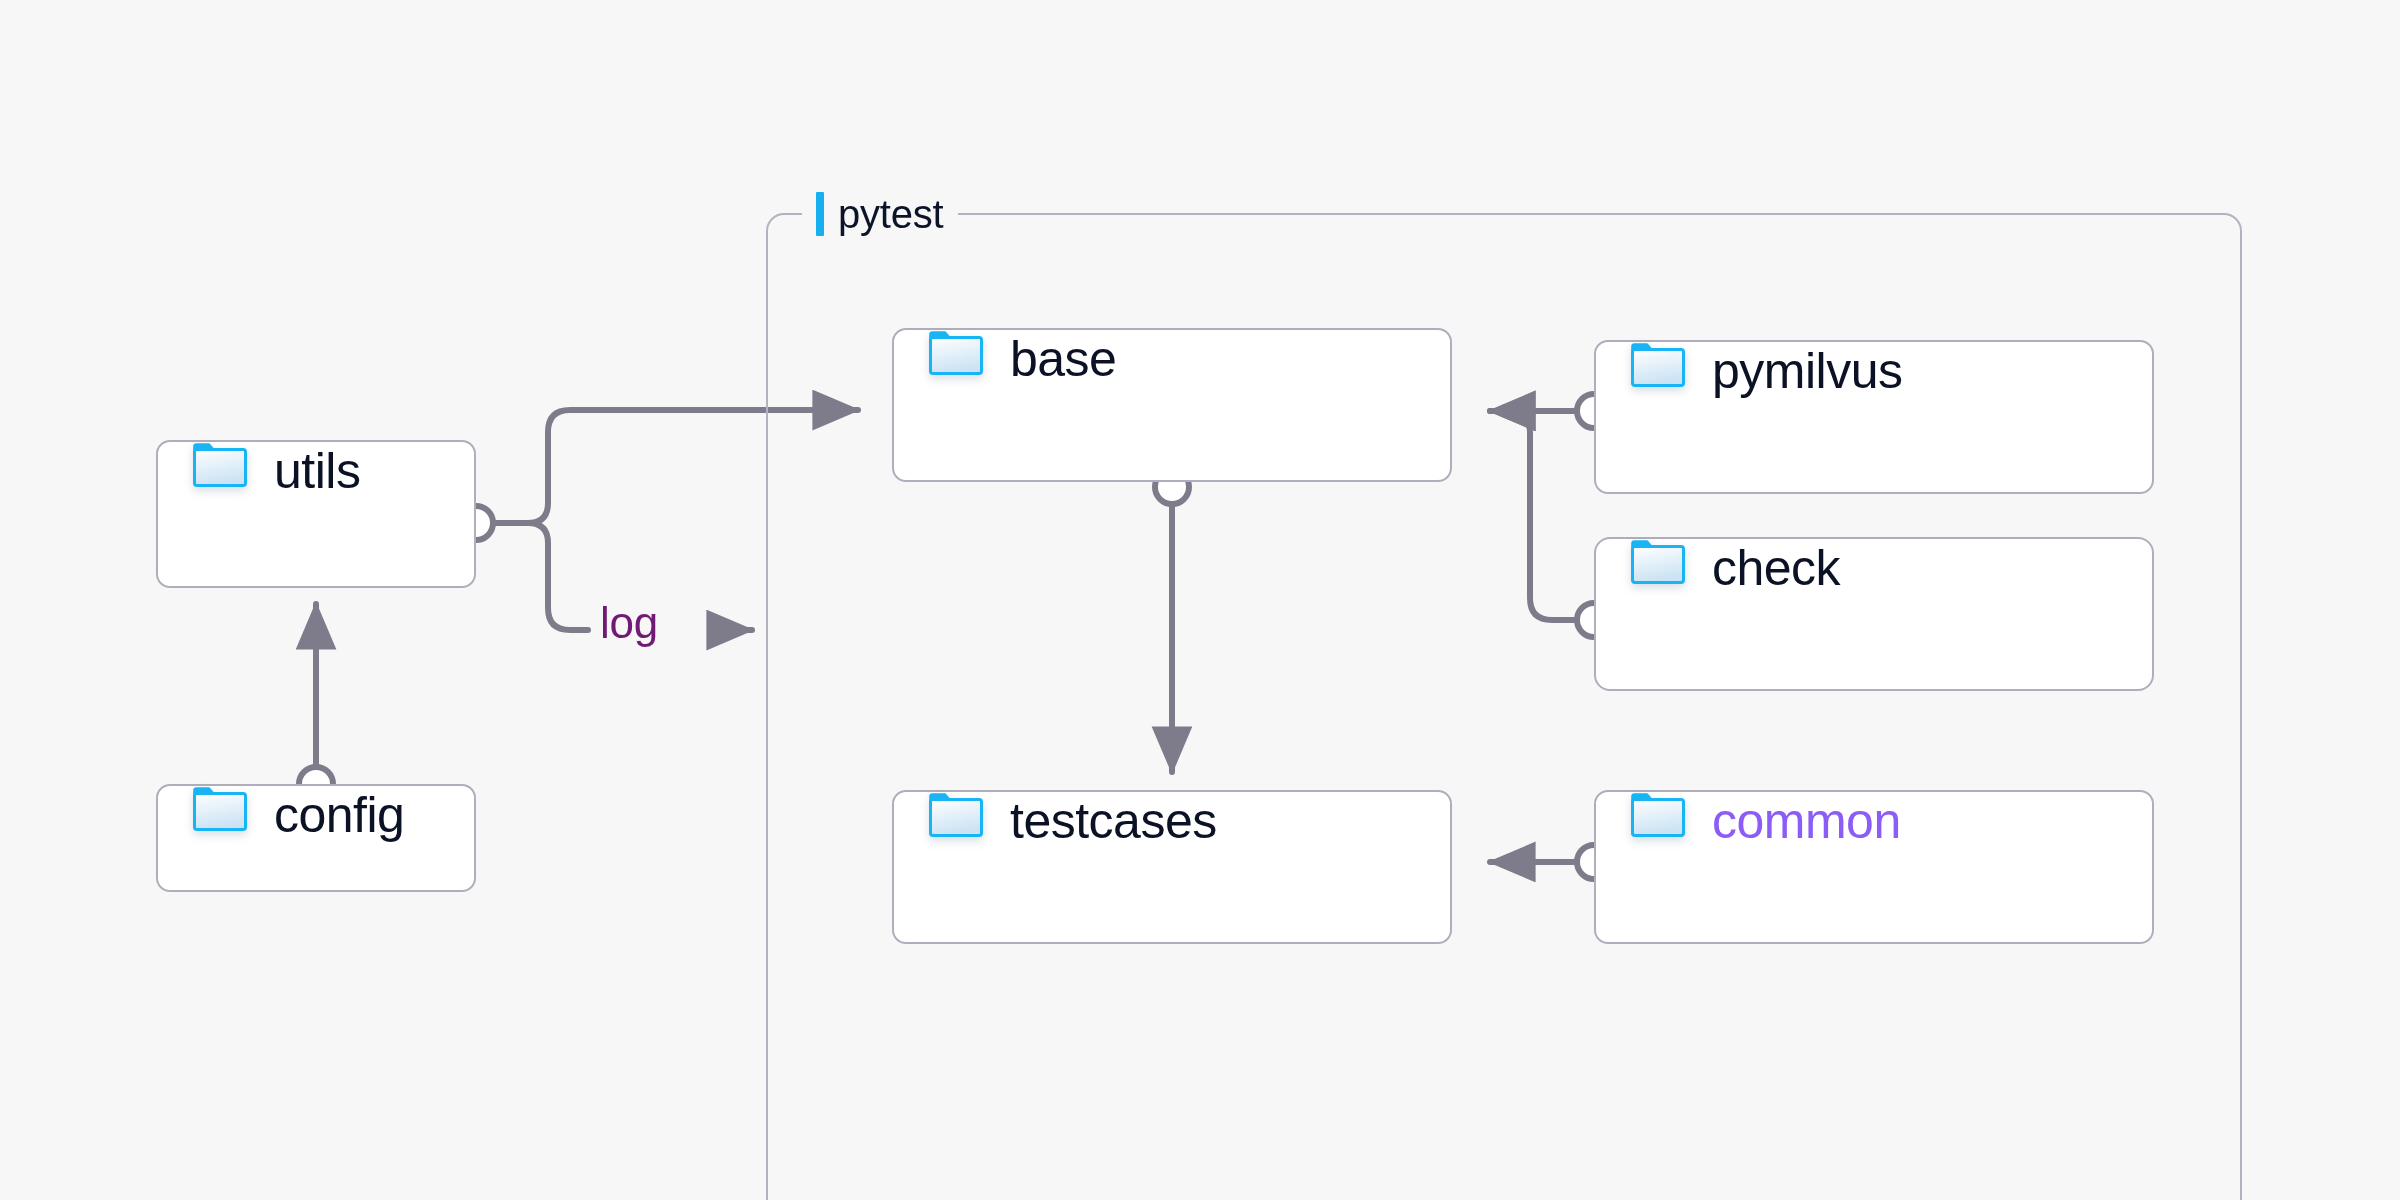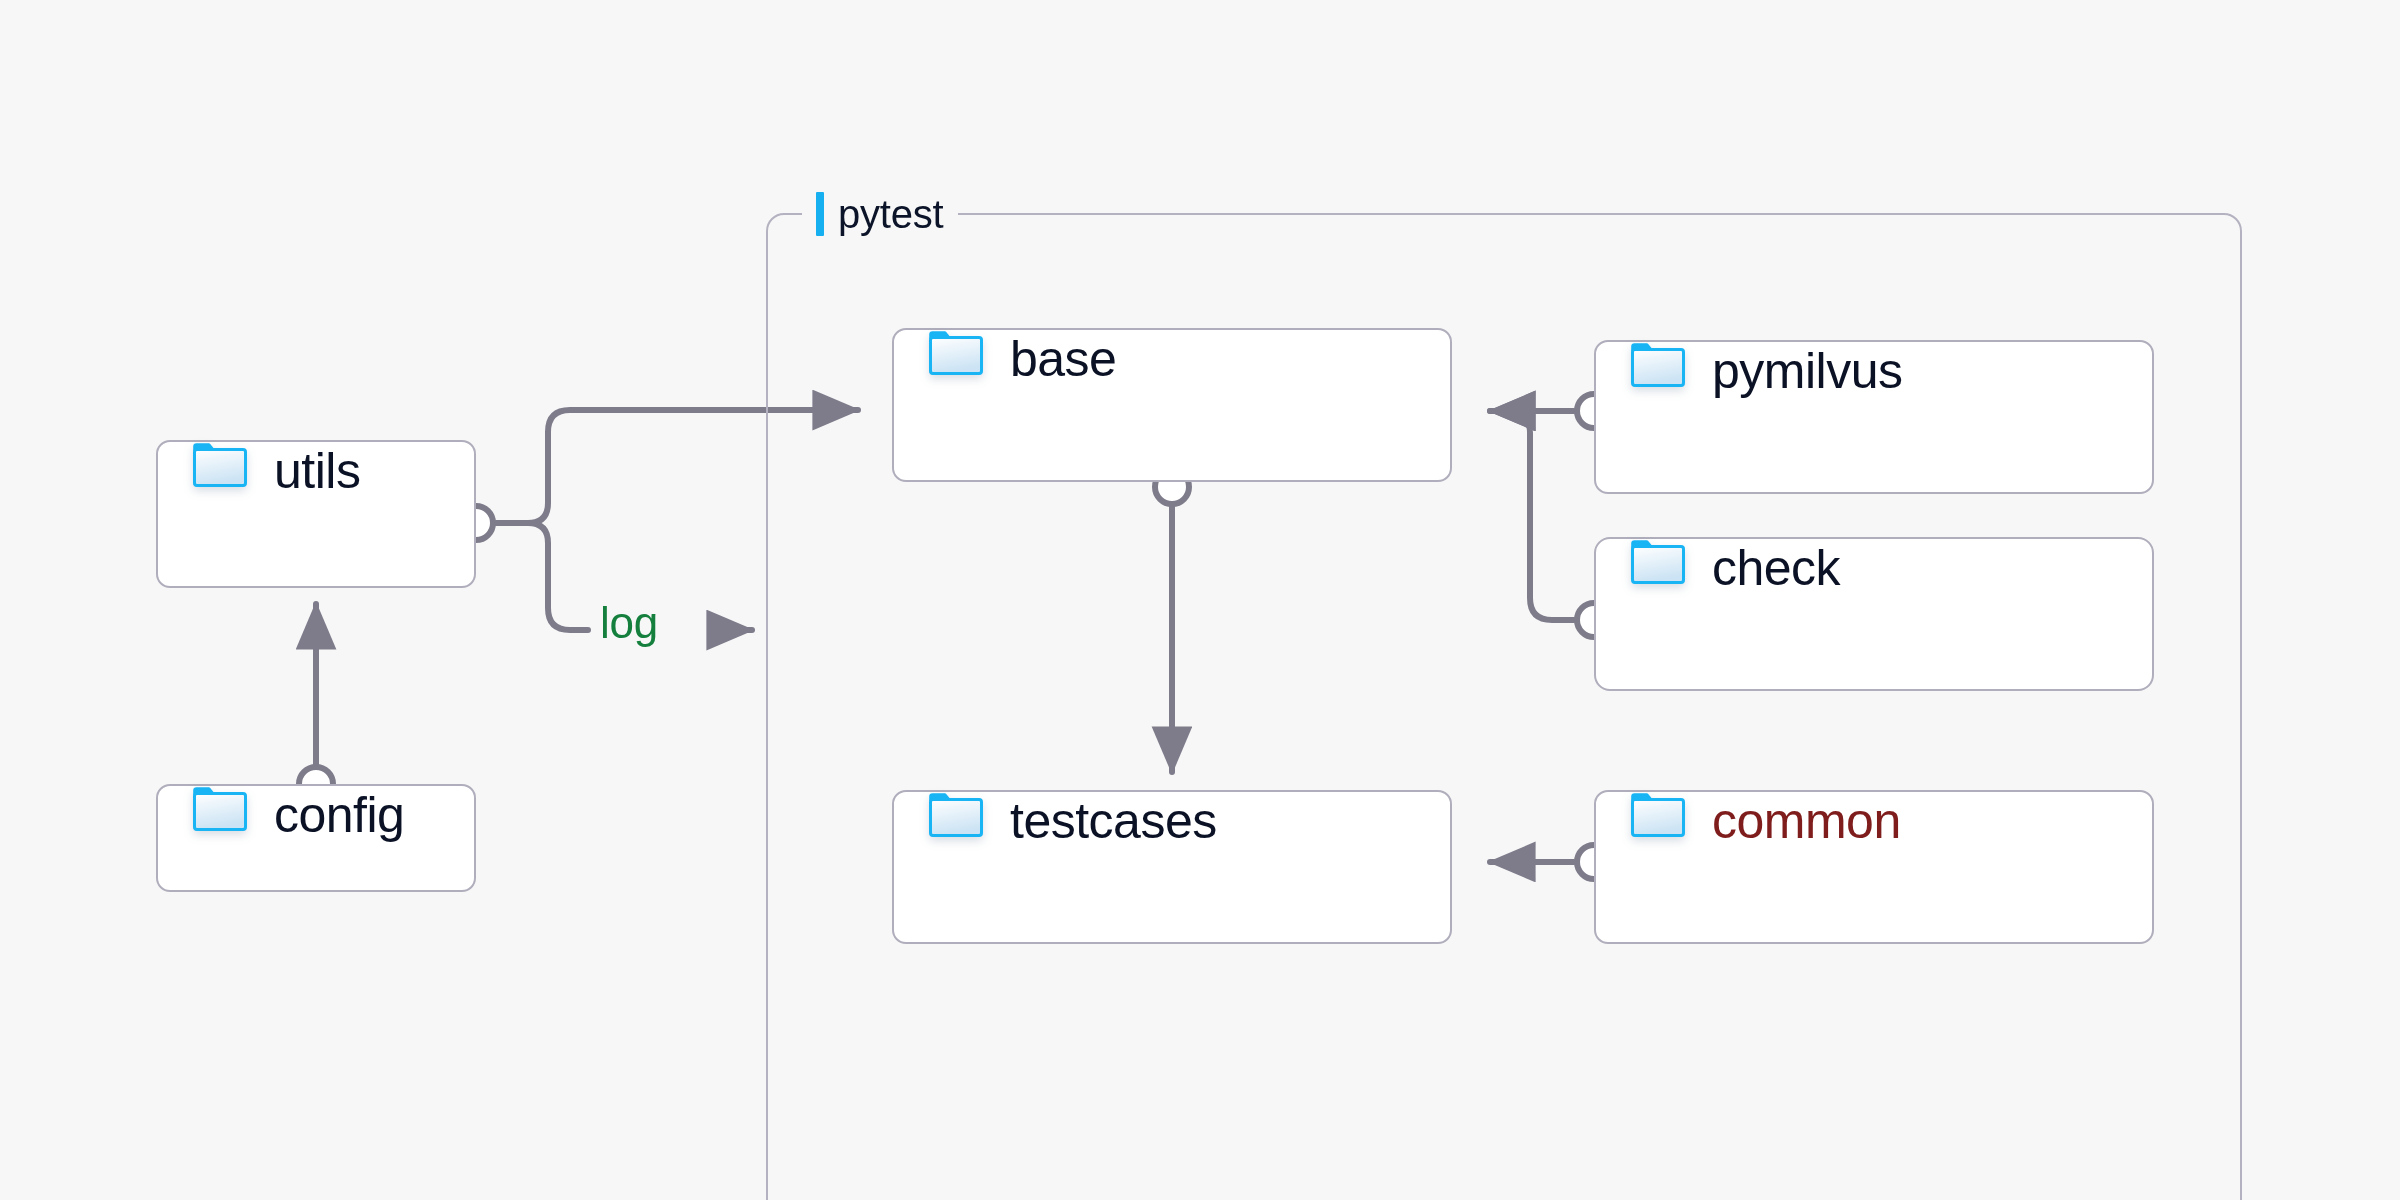--- a/index.html
+++ b/index.html
@@ -200,21 +200,21 @@
       </span>
       <span class="node-label" style="color: rgb(11, 18, 38);">check</span>
     </div>
       <div class="node" style="left: 1594px; top: 790px; width: 560px; height: 154px; background: rgb(255, 255, 255); border-color: rgb(176, 174, 188);">
       <span class="folder">
         <svg width="56" height="46" viewBox="0 0 56 46">
           <path d="M2.5,8 L2.5,4.5 Q2.5,2.5 4.5,2.5 L17,2.5 L21.5,8 Z" fill="#18b4f4" stroke="#18b4f4" stroke-width="2.6" stroke-linejoin="round"></path>
           <rect x="2.5" y="7.5" width="51" height="36" rx="2.5" ry="2.5" fill="url(#folderGrad)" stroke="#18b4f4" stroke-width="3"></rect>
         </svg>
       </span>
-      <span class="node-label" style="color: #7f1d1d;">common</span>
+      <span class="node-label" style="color: #8b5cf6;">common</span>
     </div>
     </div>
 
   <div id="edge-labels-host">
-      <div class="edge-label" style="left: 600px; top: 598px; color: #15803d;">log</div>
+      <div class="edge-label" style="left: 600px; top: 598px; color: #701a75;">log</div>
     </div>
 
 </div>
 
 </body></html>

